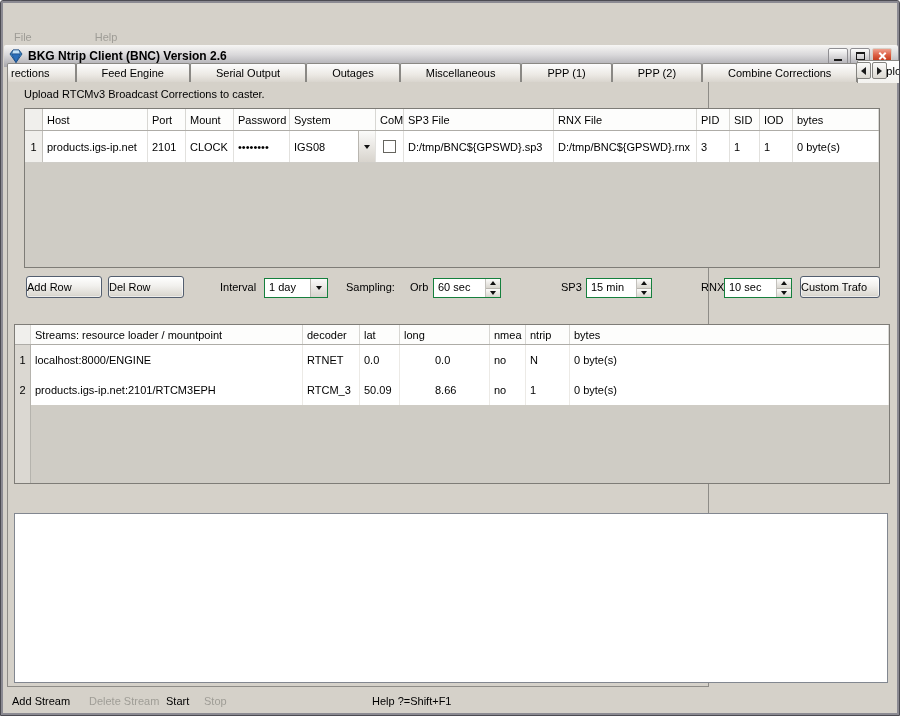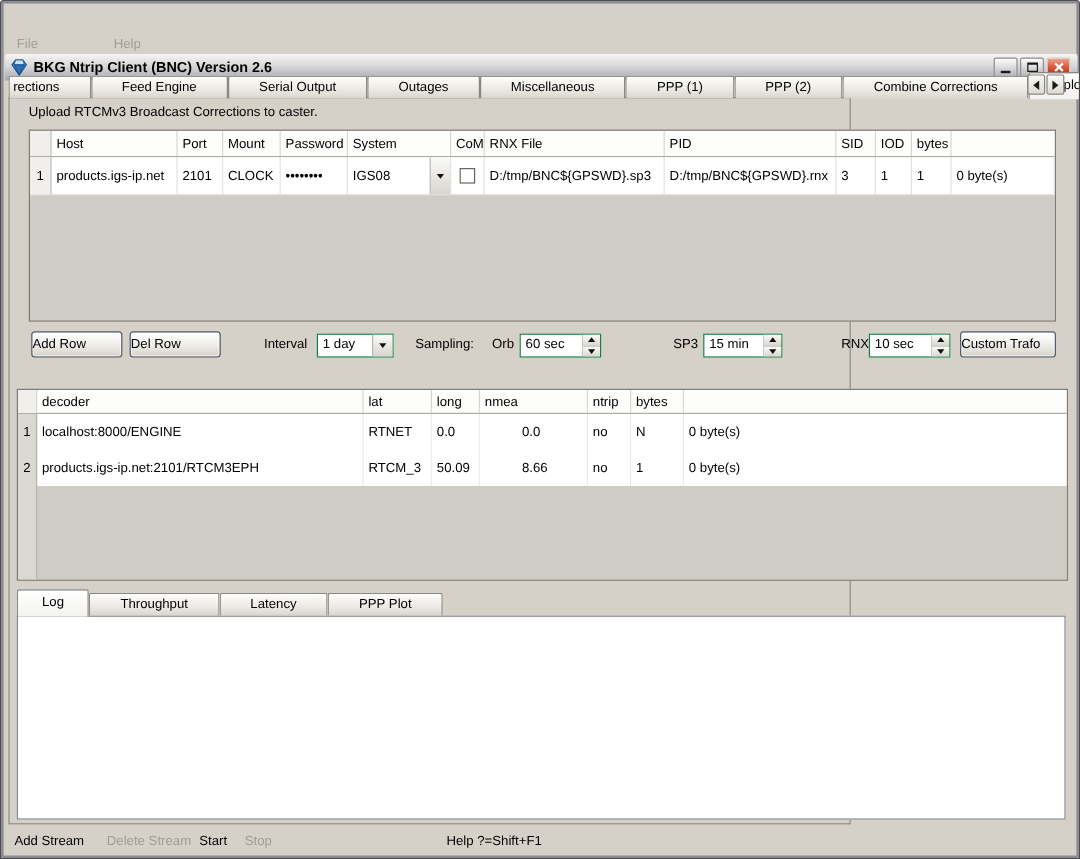--- a/index.html
+++ b/index.html
@@ -164,20 +164,21 @@
 
     <div class="utable">
       <div class="u-grid u-head">
         <div class="c num"></div>
         <div class="c">Host</div>
         <div class="c">Port</div>
         <div class="c">Mount</div>
         <div class="c">Password</div>
         <div class="c">System</div>
         <div class="c">CoM</div>
+        <div class="c">SP3 File</div>
         <div class="c">RNX File</div>
         <div class="c">PID</div>
         <div class="c">SID</div>
         <div class="c">IOD</div>
         <div class="c">bytes</div>
       </div>
       <div class="u-grid u-row">
         <div class="c num">1</div>
         <div class="c">products.igs-ip.net</div>
         <div class="c">2101</div>
@@ -254,20 +255,21 @@
             </span>
         </span>
       </div>
 
       <div class="xpbtn" style="left:792px; width:80px;">Custom Trafo</div>
     </div>
 
     <div class="stable">
       <div class="s-grid s-head">
         <div class="c num"></div>
+        <div class="c">Streams:  resource loader / mountpoint</div>
         <div class="c">decoder</div>
         <div class="c">lat</div>
         <div class="c">long</div>
         <div class="c">nmea</div>
         <div class="c">ntrip</div>
         <div class="c">bytes</div>
       </div>
       <div class="s-grid s-row">
         <div class="c num">1</div>
         <div class="c">localhost:8000/ENGINE</div>
@@ -286,26 +288,20 @@
         <div class="c pad-long">8.66</div>
         <div class="c">no</div>
         <div class="c">1</div>
         <div class="c">0 byte(s)</div>
       </div>
       <div class="s-fill">
         <div class="s-strip"></div>
       </div>
     </div>
 
-    <div class="btabs">
-      <div class="tab selected">Log</div>
-      <div class="tab">Throughput</div>
-      <div class="tab">Latency</div>
-      <div class="tab">PPP Plot</div>
-    </div>
 
     <div class="log"></div>
 
   </div>
 
   <div class="actions">
     <span class="act" style="left:8px;">Add Stream</span>
     <span class="act disabled" style="left:85px;">Delete Stream</span>
     <span class="act" style="left:162px;">Start</span>
     <span class="act disabled" style="left:200px;">Stop</span>

